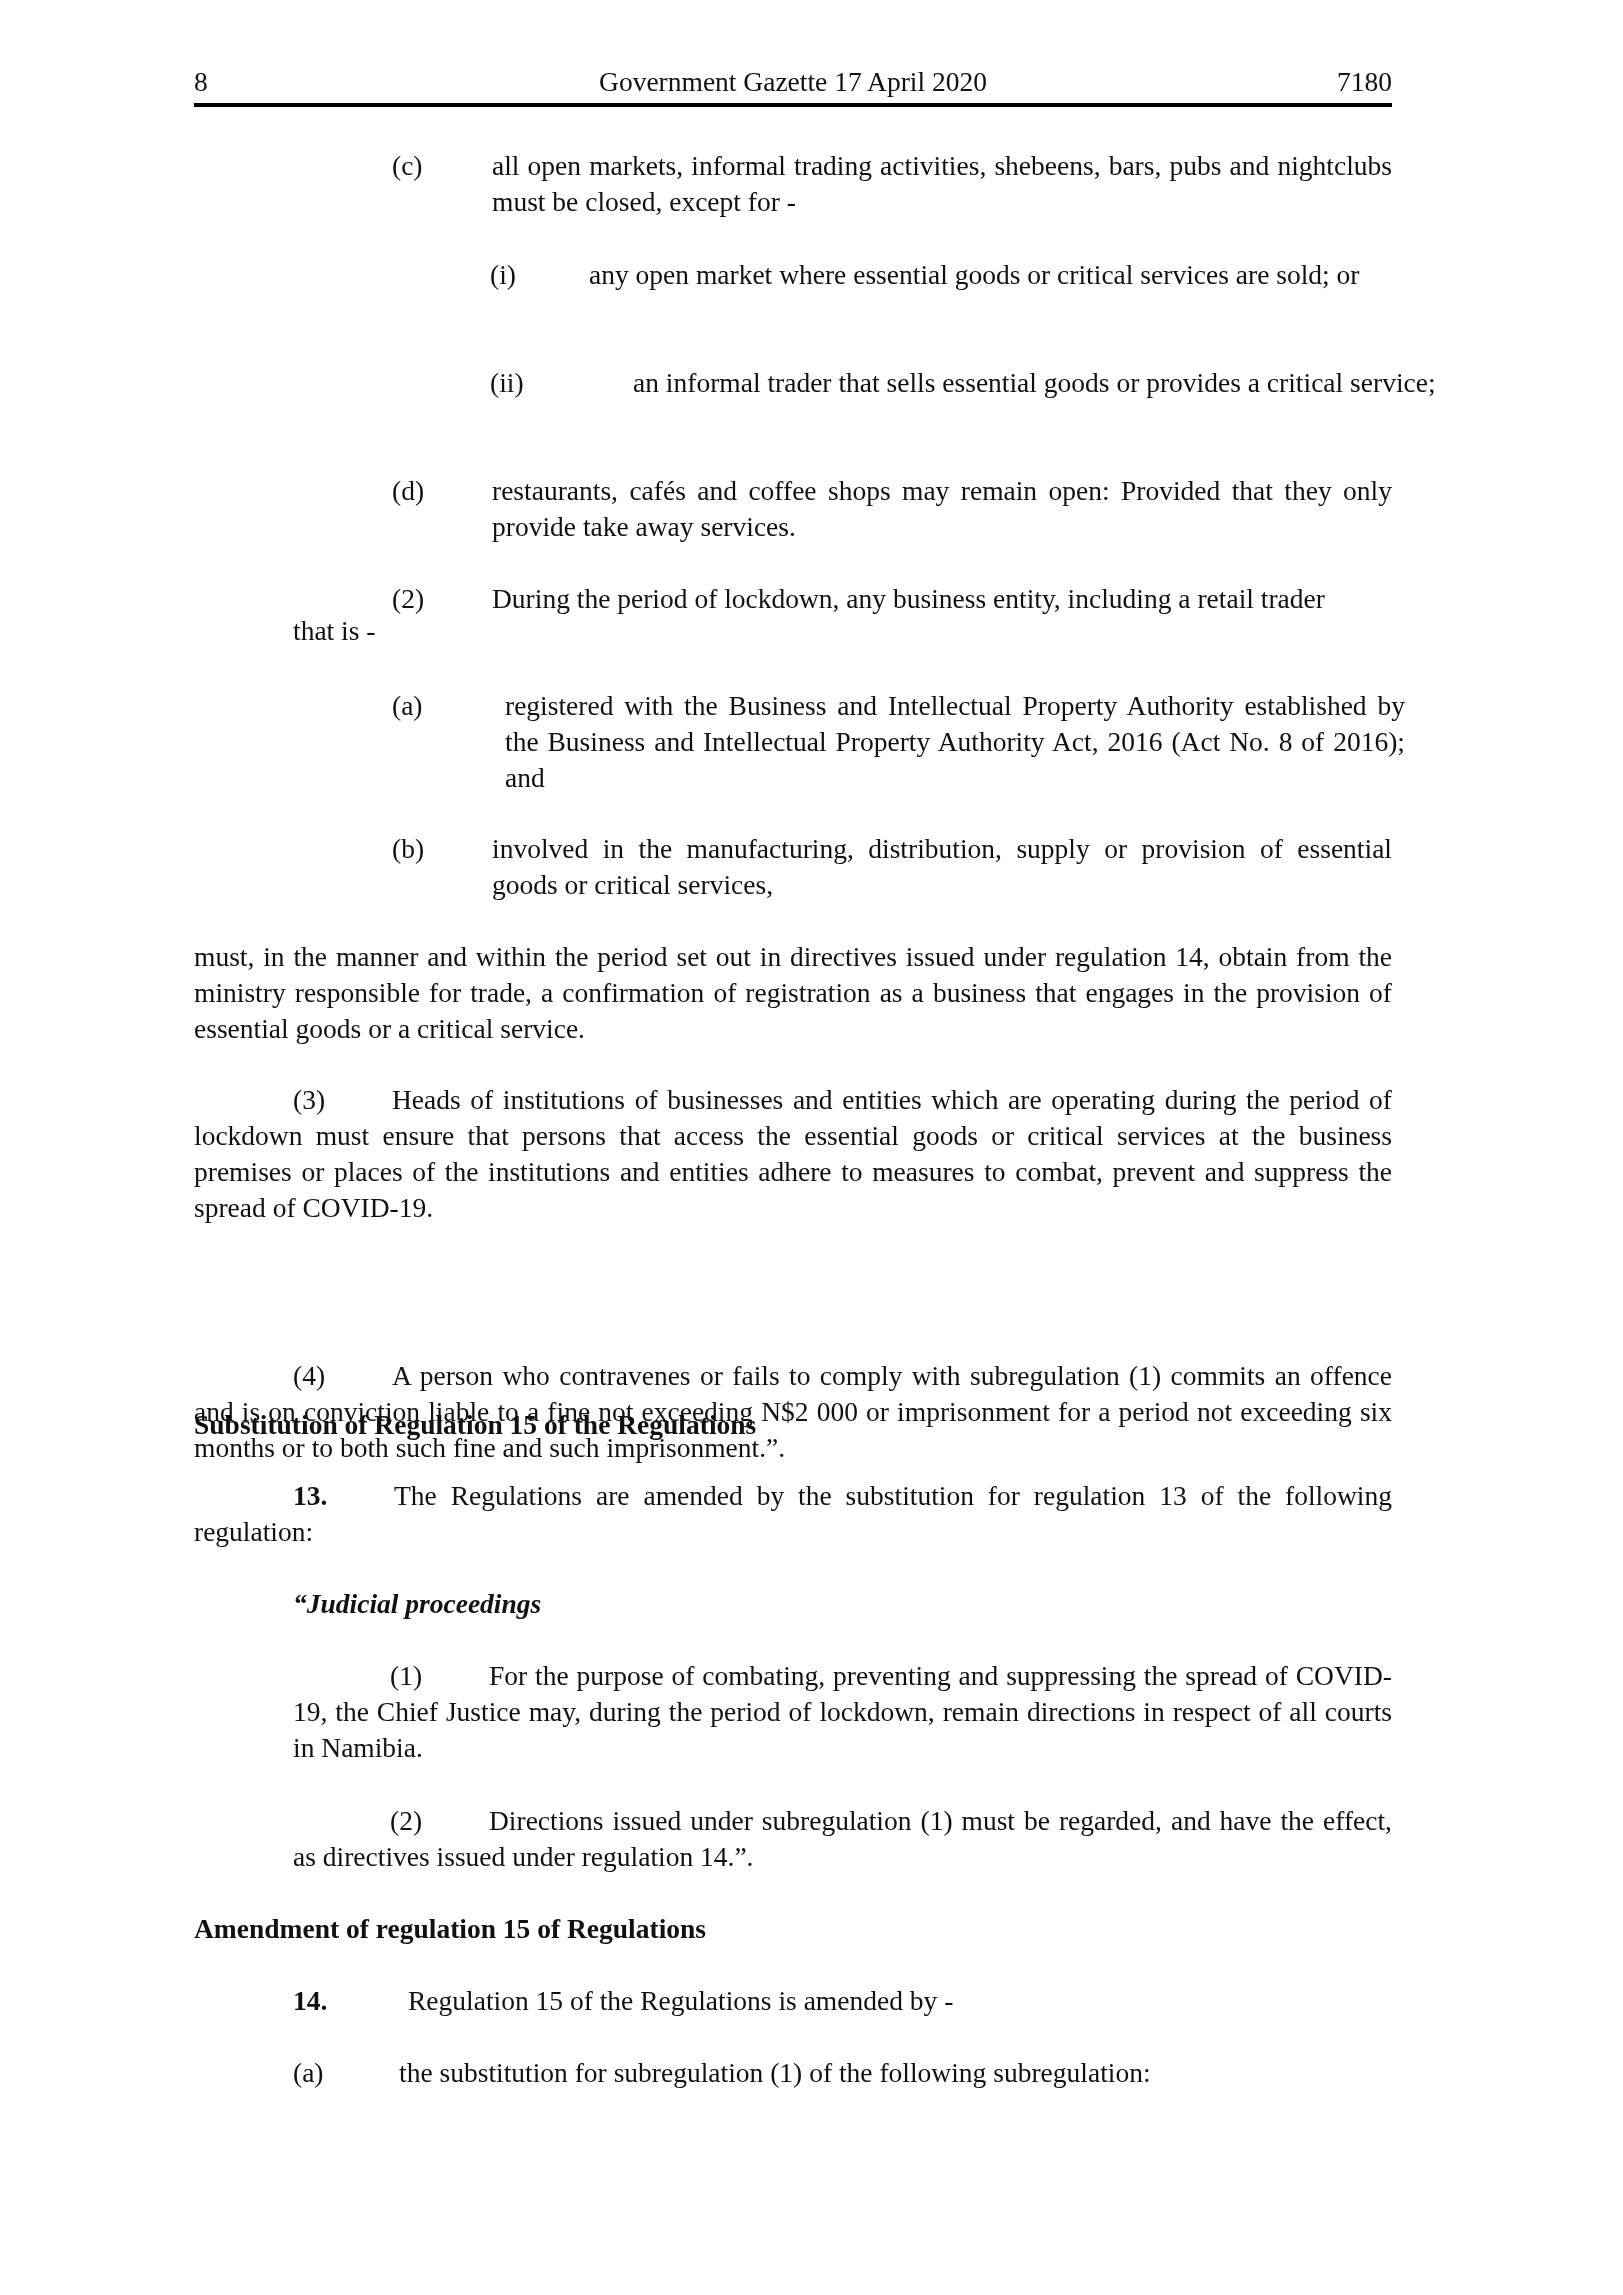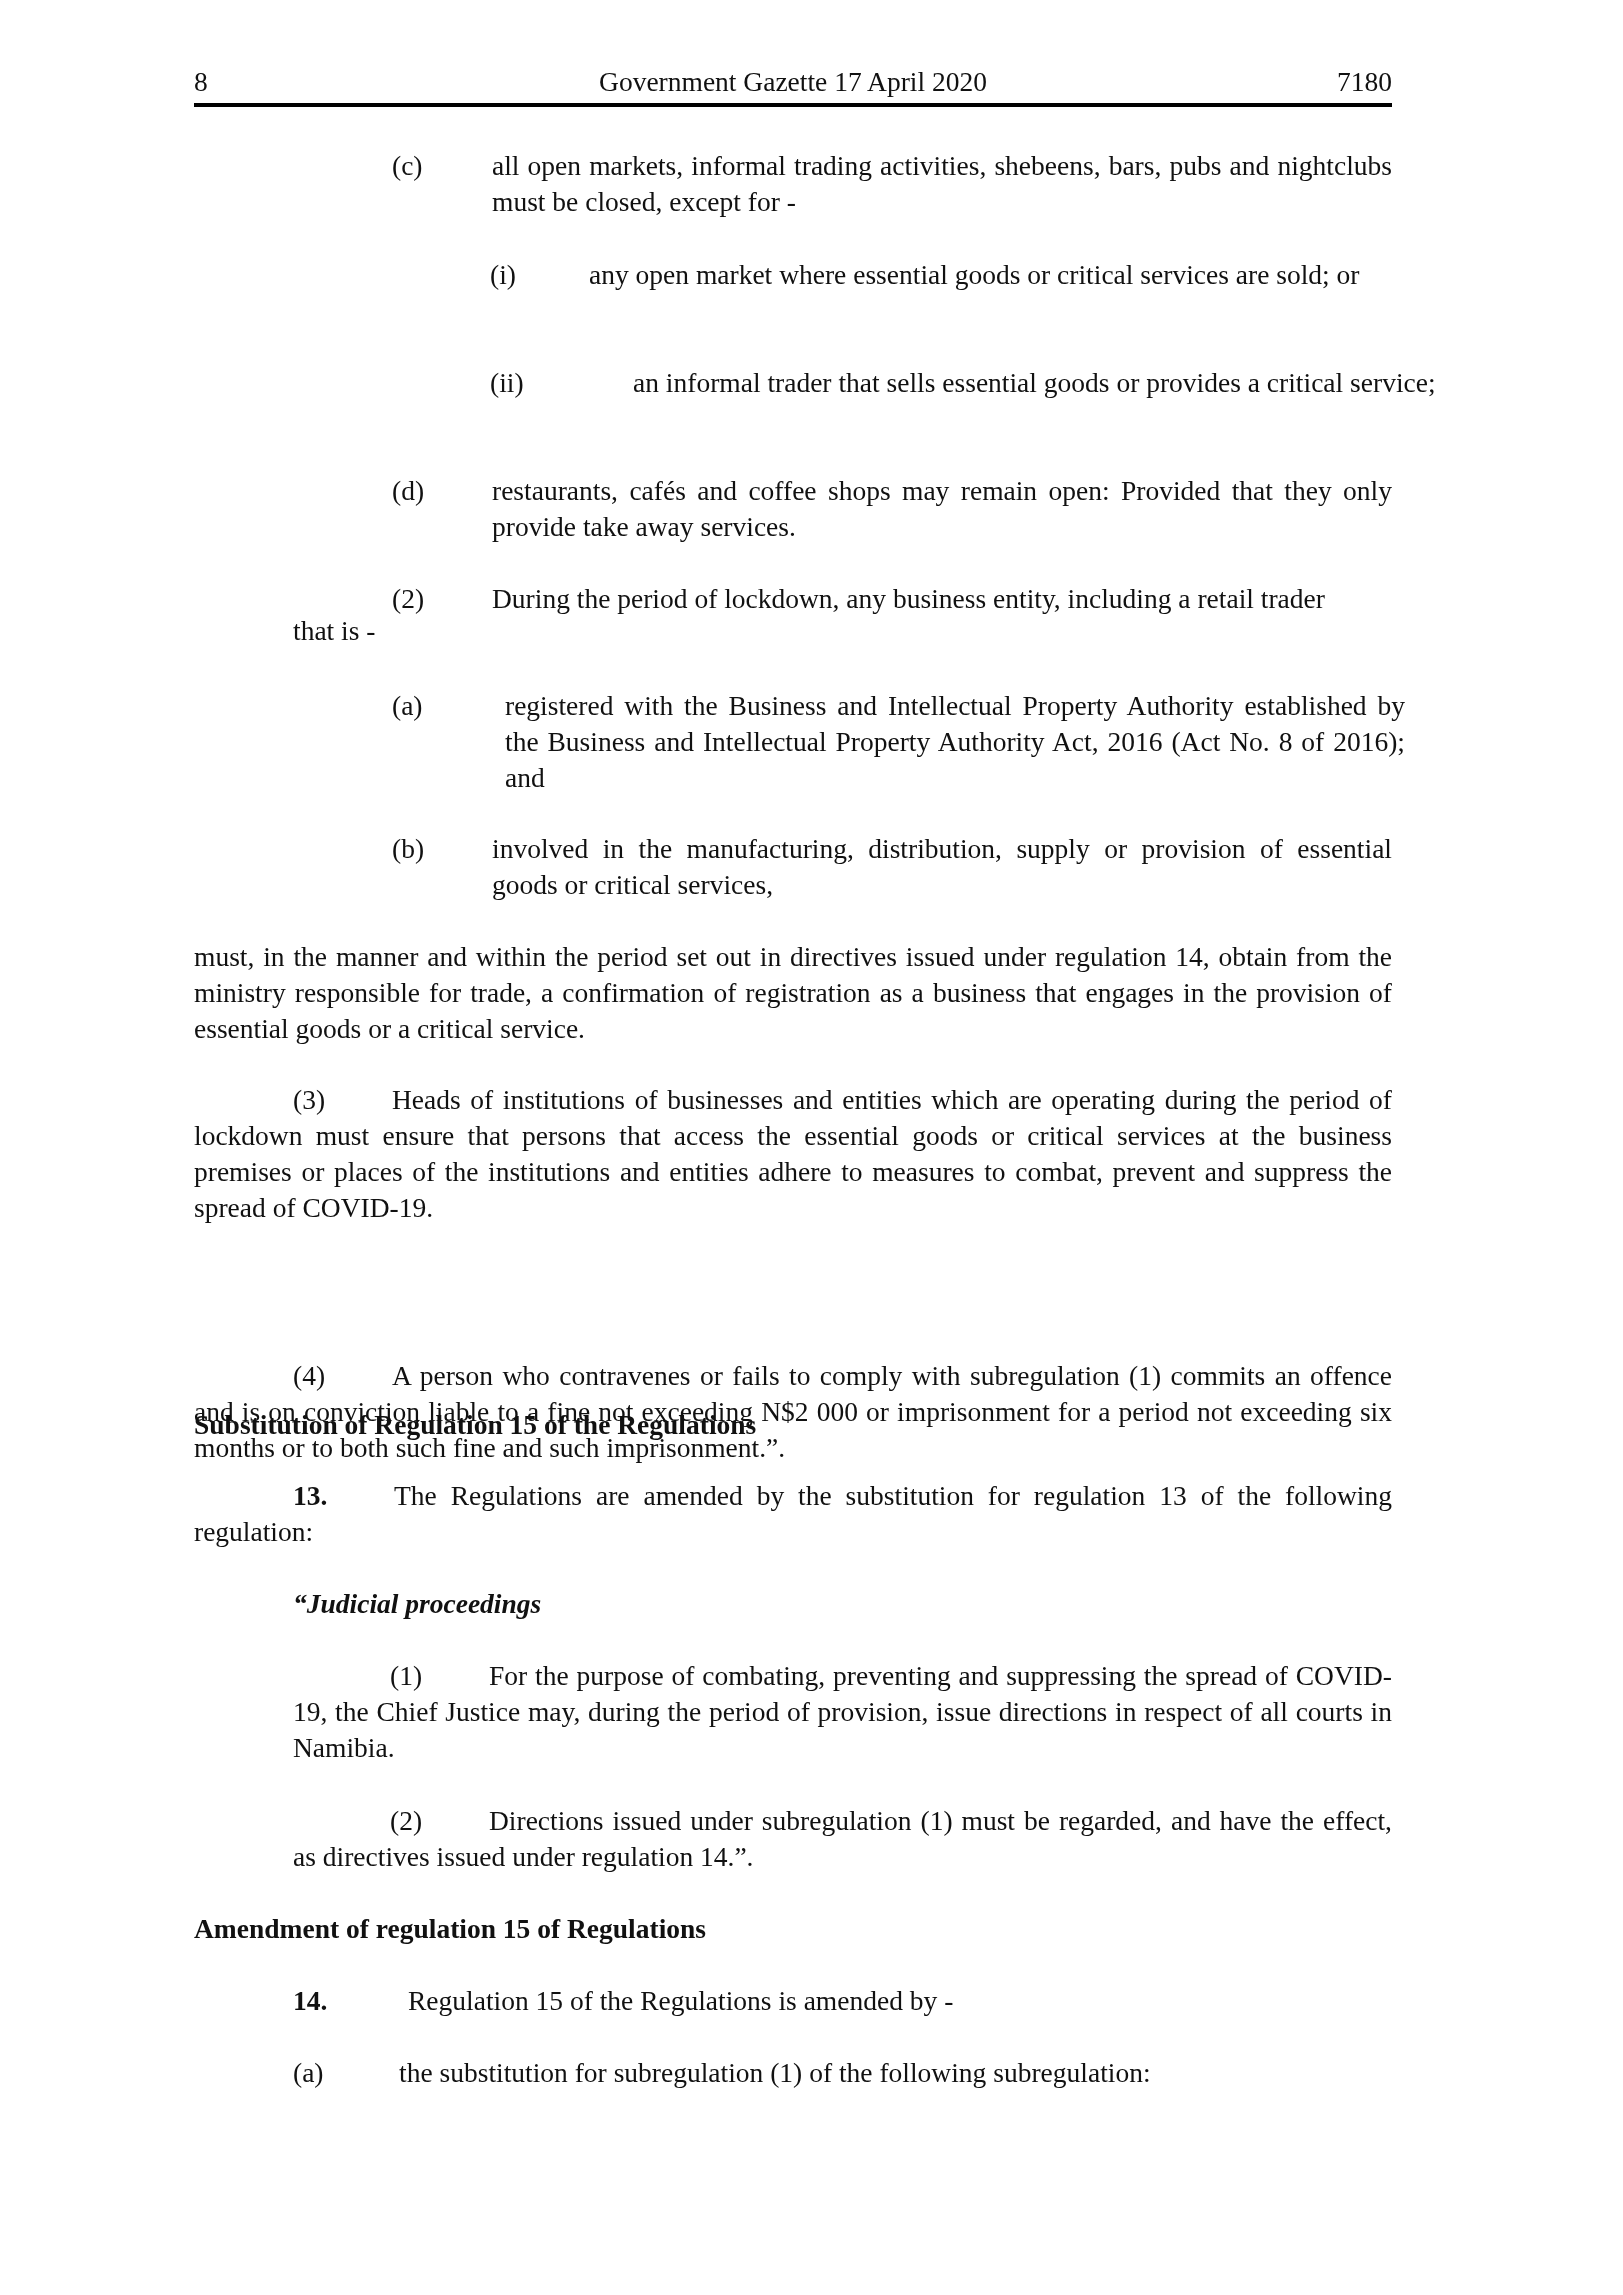--- a/index.html
+++ b/index.html
@@ -80,21 +80,21 @@
 
 <div class="abs bold" style="top:1407px;left:194px;">Substitution of Regulation 15 of the Regulations</div>
 
 <div class="abs full" style="top:1478px;">
   <span class="inl bold" style="width:200px;text-indent:99px;">13.</span><span>The Regulations are amended by the substitution for regulation 13 of the following regulation:</span>
 </div>
 
 <div class="abs bold" style="top:1586px;left:293px;font-style:italic;">“Judicial proceedings</div>
 
 <div class="abs" style="top:1658px;left:293px;width:1099px;text-align:justify;text-align-last:left;">
-  <span class="inl" style="width:196px;text-indent:97px;">(1)</span><span>For the purpose of combating, preventing and suppressing the spread of COVID-19, the Chief Justice may, during the period of provision, issue directions in respect of all courts in Namibia.</span>
+  <span class="inl" style="width:196px;text-indent:97px;">(1)</span><span>For the purpose of combating, preventing and suppressing the spread of COVID-19, the Chief Justice may, during the period of lockdown, remain directions in respect of all courts in Namibia.</span>
 </div>
 
 <div class="abs" style="top:1803px;left:293px;width:1099px;text-align:justify;text-align-last:left;">
   <span class="inl" style="width:196px;text-indent:97px;">(2)</span><span>Directions issued under subregulation (1) must be regarded, and have the effect, as directives issued under regulation 14.”.</span>
 </div>
 
 <div class="abs bold" style="top:1911px;left:194px;">Amendment of regulation 15 of Regulations</div>
 
 <div class="block" style="top:1983px;left:0;">
   <span class="lbl bold" style="left:293px;">14.</span>

